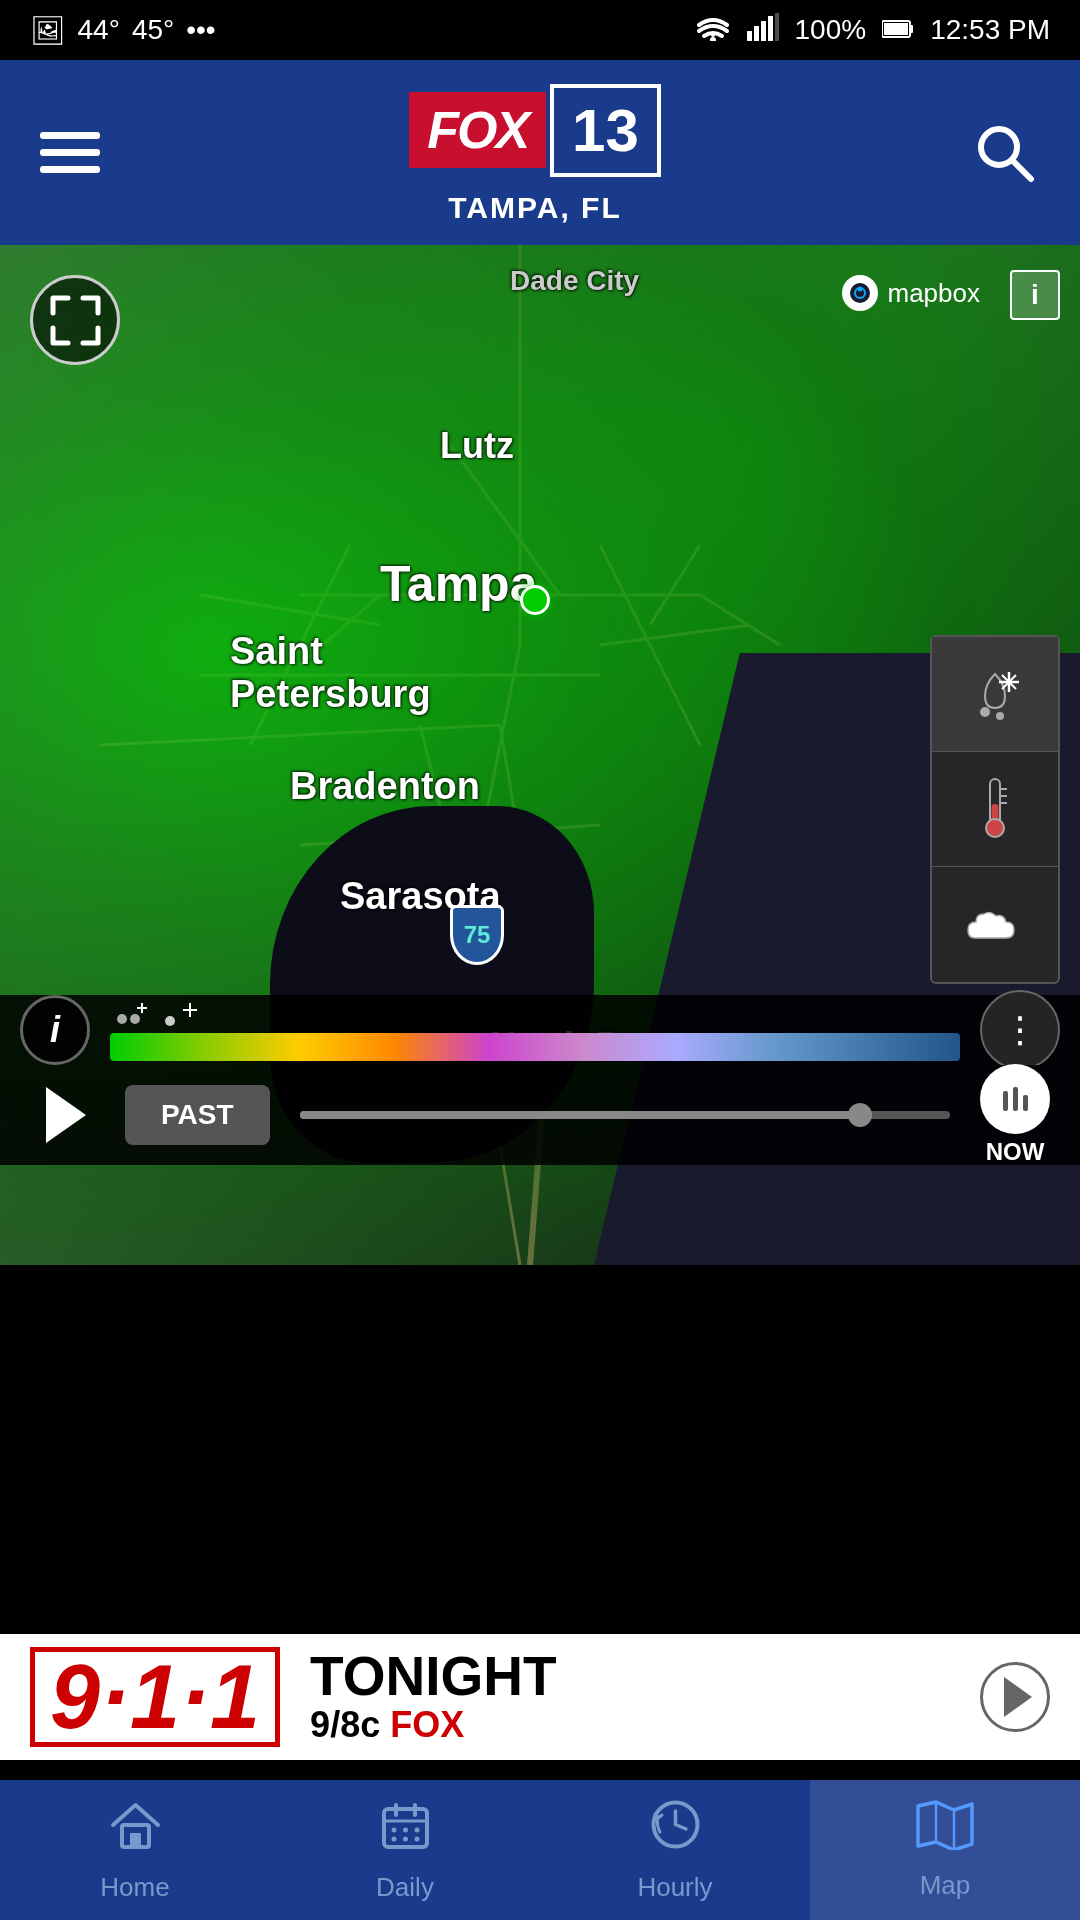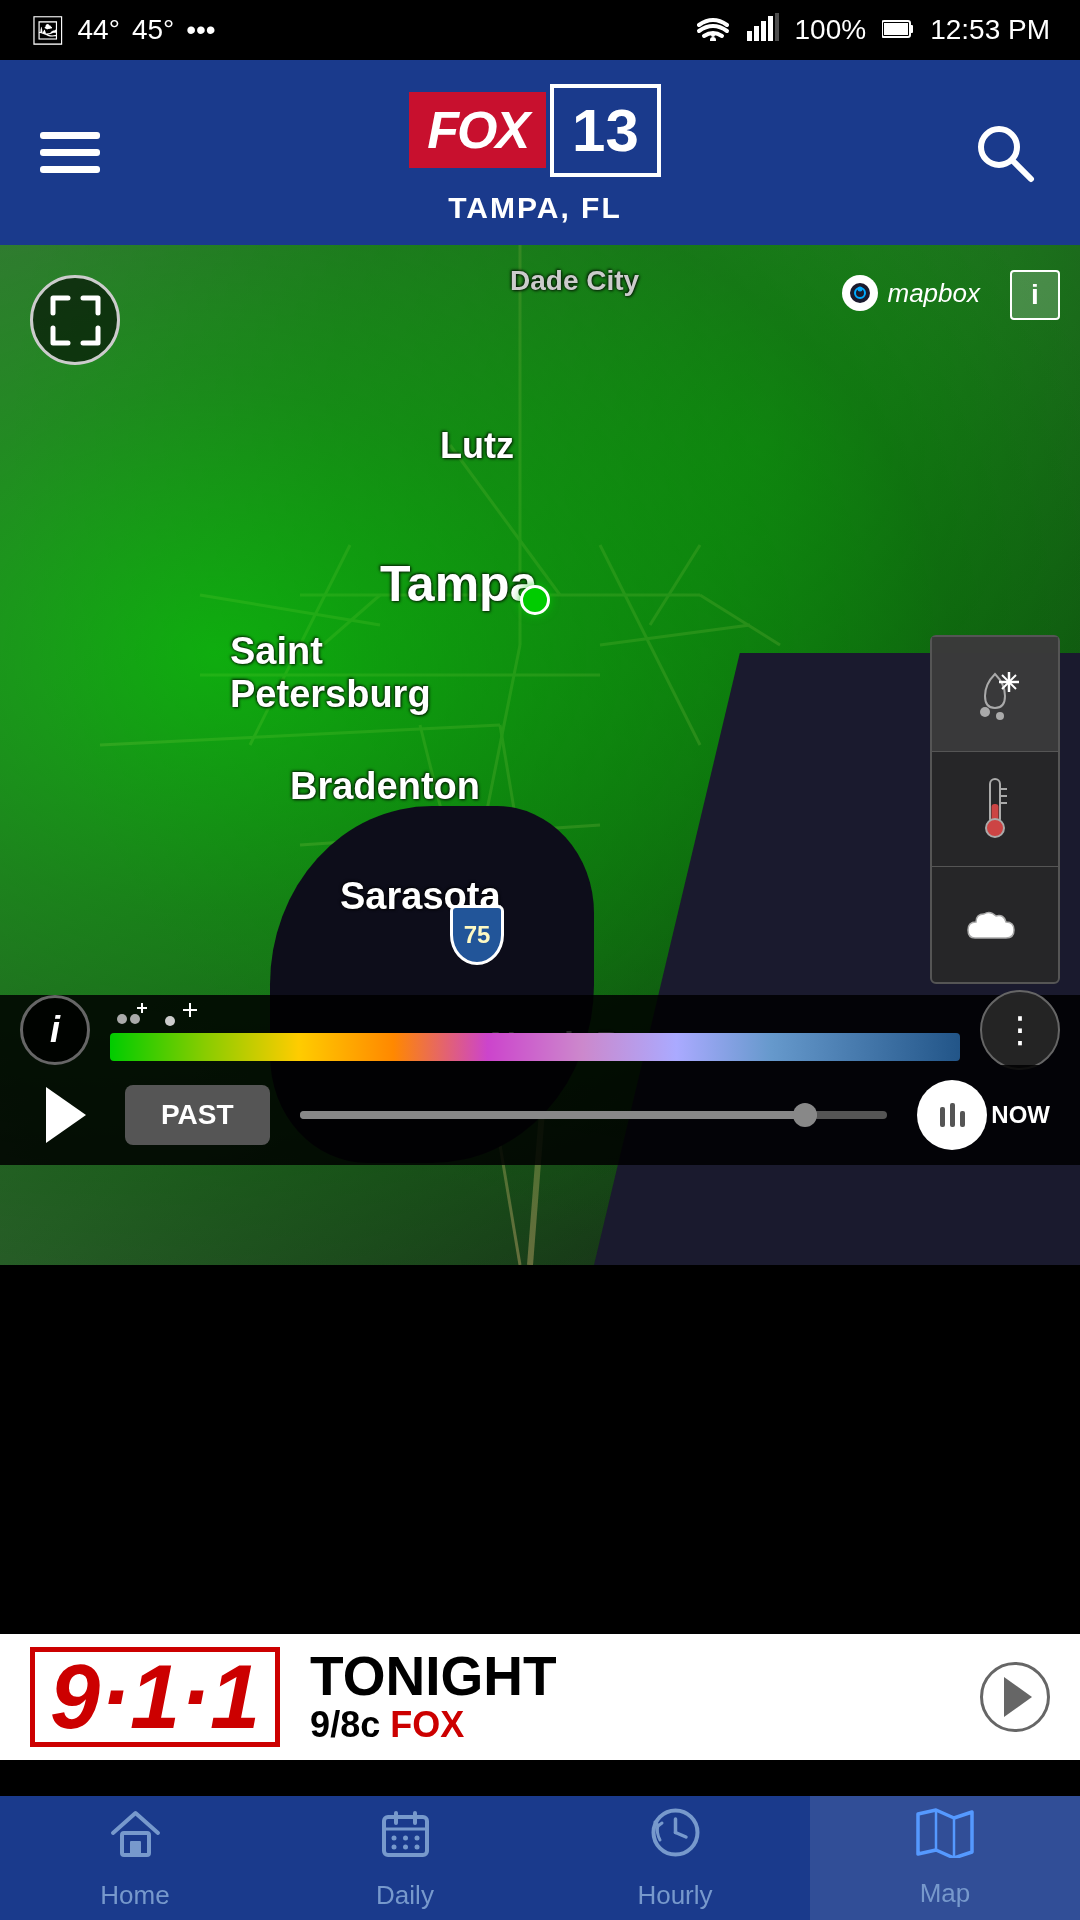--- a/index.html
+++ b/index.html
@@ -182,21 +182,20 @@
     
     .mapbox-attr {
       position: absolute;
       top: 30px;
       right: 100px;
       display: flex;
       align-items: center;
       gap: 10px;
       color: #fff;
       font-size: 22px;
-      font-style: italic;
     }
     .mapbox-logo {
       width: 36px;
       height: 36px;
       background: #fff;
       border-radius: 50%;
       display: flex;
       align-items: center;
       justify-content: center;
     }
@@ -367,21 +366,21 @@
       position: absolute;
       right: 12%;
       top: -8px;
       width: 24px;
       height: 24px;
       background: #888;
       border-radius: 50%;
     }
     .now-btn {
       display: flex;
-      flex-direction: row;
+      flex-direction: column;
       align-items: center;
       gap: 4px;
       cursor: pointer;
     }
     .now-circle {
       width: 70px;
       height: 70px;
       background: #fff;
       border-radius: 50%;
       display: flex;
@@ -459,21 +458,21 @@
       border-bottom: 20px solid transparent;
       margin-left: 6px;
     }
 
     
     .bottom-nav {
       position: absolute;
       bottom: 0;
       left: 0;
       right: 0;
-      height: 124px;
+      height: 140px;
       background: #1a3a8c;
       display: flex;
       align-items: flex-start;
     }
     .nav-item {
       flex: 1;
       display: flex;
       flex-direction: column;
       align-items: center;
       justify-content: center;
@@ -514,21 +513,21 @@
       position: absolute;
       bottom: 300px;
       left: 450px;
       width: 54px;
       height: 60px;
       background: #225599;
       border-radius: 6px 6px 50% 50%;
       display: flex;
       align-items: center;
       justify-content: center;
-      color: #fef9c3;
+      color: #5eead4;
       font-size: 24px;
       font-weight: 900;
       border: 3px solid #fff;
     }
   </style>
 </head>
 <body>
 
 <div class="status-bar">
   <div class="status-left">

